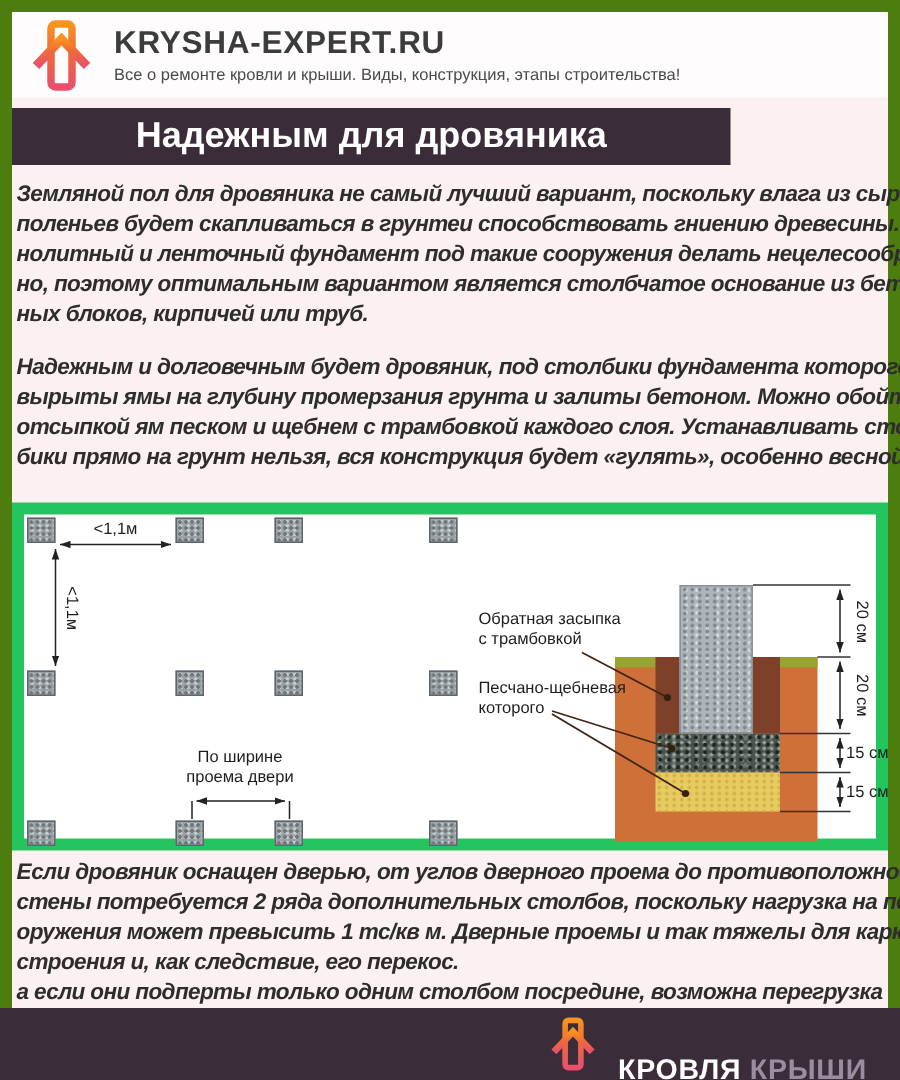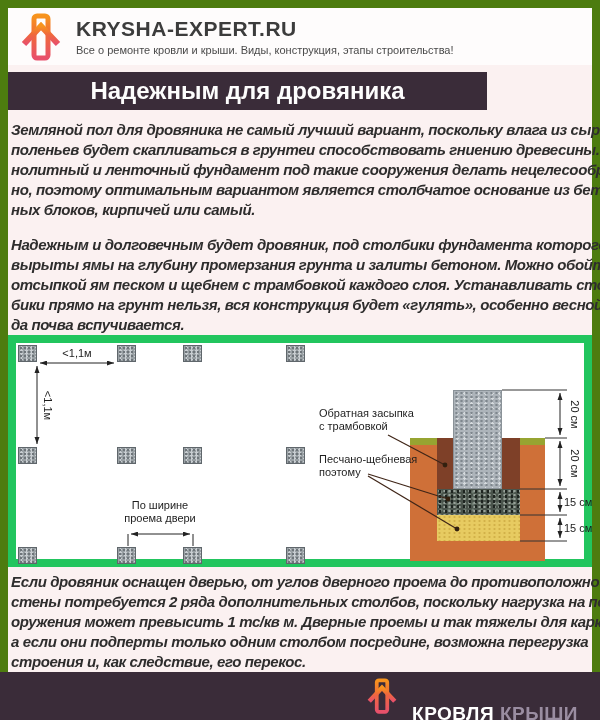--- a/index.html
+++ b/index.html
@@ -87,29 +87,28 @@
 
     <div class="titlebar">
       <span>Надежным для дровяника</span>
     </div>
 
     <div class="para p1">
       <div class="tl">Земляной пол для дровяника не самый лучший вариант, поскольку влага из сырых</div>
       <div class="tl">поленьев будет скапливаться в грунтеи способствовать гниению древесины. Мо-</div>
       <div class="tl">нолитный и ленточный фундамент под такие сооружения делать нецелесообраз-</div>
       <div class="tl">но, поэтому оптимальным вариантом является столбчатое основание из бетон-</div>
-      <div class="tl">ных блоков, кирпичей или самый.</div>
+      <div class="tl">ных блоков, кирпичей или труб.</div>
     </div>
 
     <div class="para p2">
       <div class="tl">Надежным и долговечным будет дровяник, под столбики фундамента которого</div>
       <div class="tl">вырыты ямы на глубину промерзания грунта и залиты бетоном. Можно обойтись</div>
       <div class="tl">отсыпкой ям песком и щебнем с трамбовкой каждого слоя. Устанавливать стол-</div>
       <div class="tl">бики прямо на грунт нельзя, вся конструкция будет «гулять», особенно весной, ког-</div>
-      <div class="tl">да почва вспучивается.</div>
     </div>
 
     <div class="diagram">
       <div class="dg-inner">
 
         <div class="plan-sq" style="left:2px;top:2px"></div>
         <div class="plan-sq" style="left:101px;top:2px"></div>
         <div class="plan-sq" style="left:167px;top:2px"></div>
         <div class="plan-sq" style="left:270px;top:2px"></div>
         <div class="plan-sq" style="left:2px;top:104px"></div>
@@ -169,35 +168,35 @@
         <div class="lab" style="left:94px;top:156px;width:100px;text-align:center">
           <div>По ширине</div>
           <div>проема двери</div>
         </div>
         <div class="lab" style="left:303px;top:64px">
           <div>Обратная засыпка</div>
           <div>с трамбовкой</div>
         </div>
         <div class="lab" style="left:303px;top:110px">
           <div>Песчано-щебневая</div>
-          <div>поэтому</div>
+          <div>которого</div>
         </div>
         <div class="lab rot" style="left:538px;top:65px;width:40px">20 см</div>
         <div class="lab rot" style="left:538px;top:114px;width:40px">20 см</div>
         <div class="lab" style="left:548px;top:153px;width:34px">15 см</div>
         <div class="lab" style="left:548px;top:179px;width:34px">15 см</div>
       </div>
     </div>
 
     <div class="para p3">
       <div class="tl">Если дровяник оснащен дверью, от углов дверного проема до противоположной</div>
       <div class="tl">стены потребуется 2 ряда дополнительных столбов, поскольку нагрузка на пол со-</div>
       <div class="tl">оружения может превысить 1 тс/кв м. Дверные проемы и так тяжелы для каркаса,</div>
+      <div class="tl">строения и, как следствие, его перекос.</div>
       <div class="tl">а если они подперты только одним столбом посредине, возможна перегрузка</div>
-      <div class="tl">строения и, как следствие, его перекос.</div>
     </div>
   </div>
 
   <div class="footer">
     <svg class="logo" viewBox="0 0 40 48">
       <rect x="13" y="3" width="14" height="42" rx="3" fill="none" stroke="url(#lg)" stroke-width="5"></rect>
       <path d="M3,31 L20,13 L37,31" fill="none" stroke="url(#lg)" stroke-width="6"></path>
     </svg>
     <div class="brand">
       <span class="w1">КРОВЛЯ</span>

